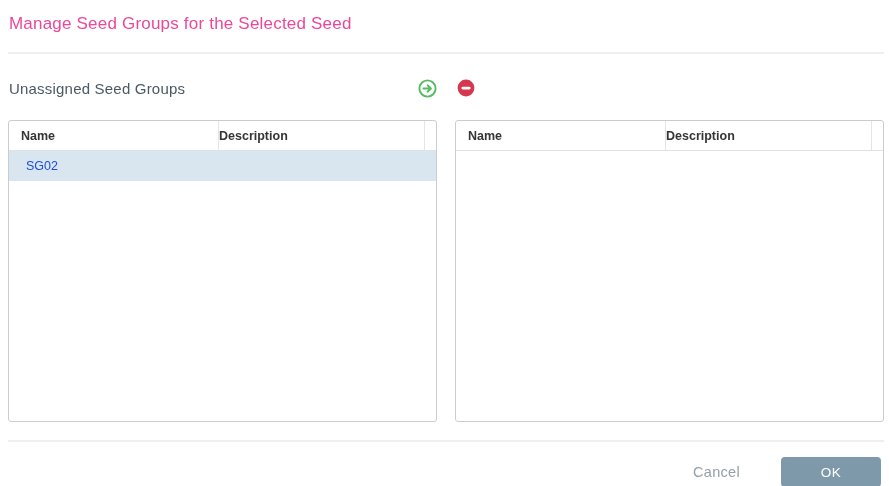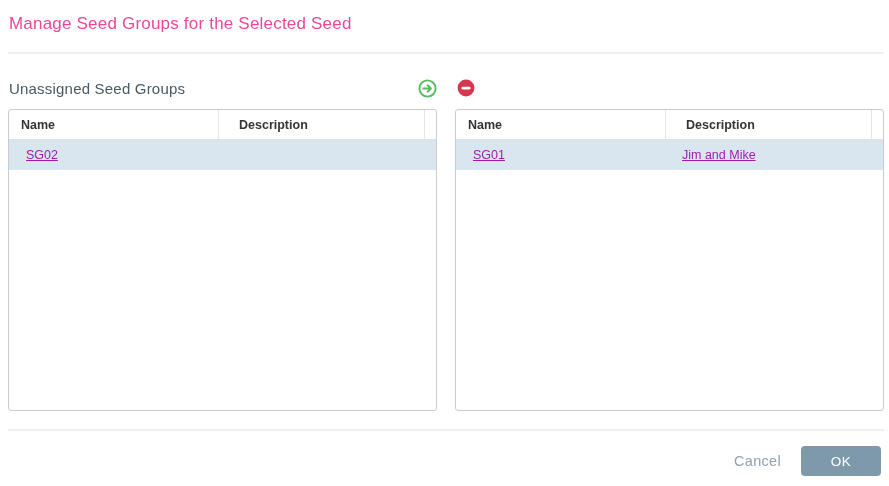--- a/index.html
+++ b/index.html
@@ -30,21 +30,21 @@
     gap: 18px;
     margin-top: 24px;
   }
   .panel { flex: 1 1 0; min-width: 0; }
 
   .panel-header {
     display: flex;
     justify-content: space-between;
     align-items: center;
     height: 20px;
-    margin-bottom: 11px;
+    margin-bottom: 22px;
     padding-left: 1px;
   }
   .panel-title {
     font-size: 15px;
     color: #4a5962;
     letter-spacing: 0.2px;
   }
   .icon-btn {
     background: none; border: none; padding: 0;
     width: 20px; height: 20px;
@@ -71,61 +71,60 @@
   }
   .th {
     font-size: 12.5px;
     font-weight: bold;
     color: #353535;
     height: 100%;
     display: flex;
     align-items: center;
   }
   .th.col-name { width: 209px; padding-left: 12px; }
-  .th.col-desc { flex: 1; padding-left: 20px; border-left: 1px solid #e3e6e8; }
+  .th.col-desc { flex: 1; padding-left: 0; border-left: 1px solid #e3e6e8; }
   .th.col-spacer { width: 12px; border-left: 1px solid #e3e6e8; }
   .tbody { flex: 1; }
   .tr {
     display: flex;
     height: 30px;
     align-items: center;
     cursor: pointer;
   }
   .tr.selected { background: #d9e5ef; }
   .td {
     font-size: 12.5px;
-    color: #a21caf;
+    color: #1d4ed8;
     display: flex;
     align-items: center;
     height: 100%;
-    text-decoration: underline;
   }
   .td.col-name { width: 209px; padding-left: 17px; }
   .td.col-desc { flex: 1; padding-left: 17px; }
 
   .footer-divider { margin-top: 18px; }
   .footer {
     display: flex;
     justify-content: flex-end;
     align-items: center;
-    gap: 20px;
+    gap: 41px;
     margin-top: 15px;
     padding-right: 3px;
   }
   .btn-cancel {
     background: none;
     border: none;
     color: #93a0a9;
     font-size: 14.5px;
     letter-spacing: 0.3px;
     cursor: pointer;
     font-family: "Liberation Sans", sans-serif;
   }
   .btn-ok {
-    width: 80px;
+    width: 100px;
     height: 30px;
     border: none;
     border-radius: 4px;
     background: #7d99aa;
     color: #ffffff;
     font-size: 13.5px;
     letter-spacing: 0.4px;
     cursor: pointer;
     font-family: "Liberation Sans", sans-serif;
   }
@@ -176,26 +175,20 @@
             </svg>
           </span>
         </button>
       </div>
       <div class="grid-table">
         <div class="thead">
           <div class="th col-name">Name</div>
           <div class="th col-desc">Description</div>
           <div class="th col-spacer"></div>
         </div>
-        <div class="tbody">
-          <div class="tr selected">
-            <div class="td col-name">SG01</div>
-            <div class="td col-desc">Jim and Mike</div>
-          </div>
-        </div>
       </div>
     </section>
 
   </div>
 
   <div class="divider footer-divider"></div>
 
   <div class="footer">
     <button class="btn-cancel">Cancel</button>
     <button class="btn-ok">OK</button>

